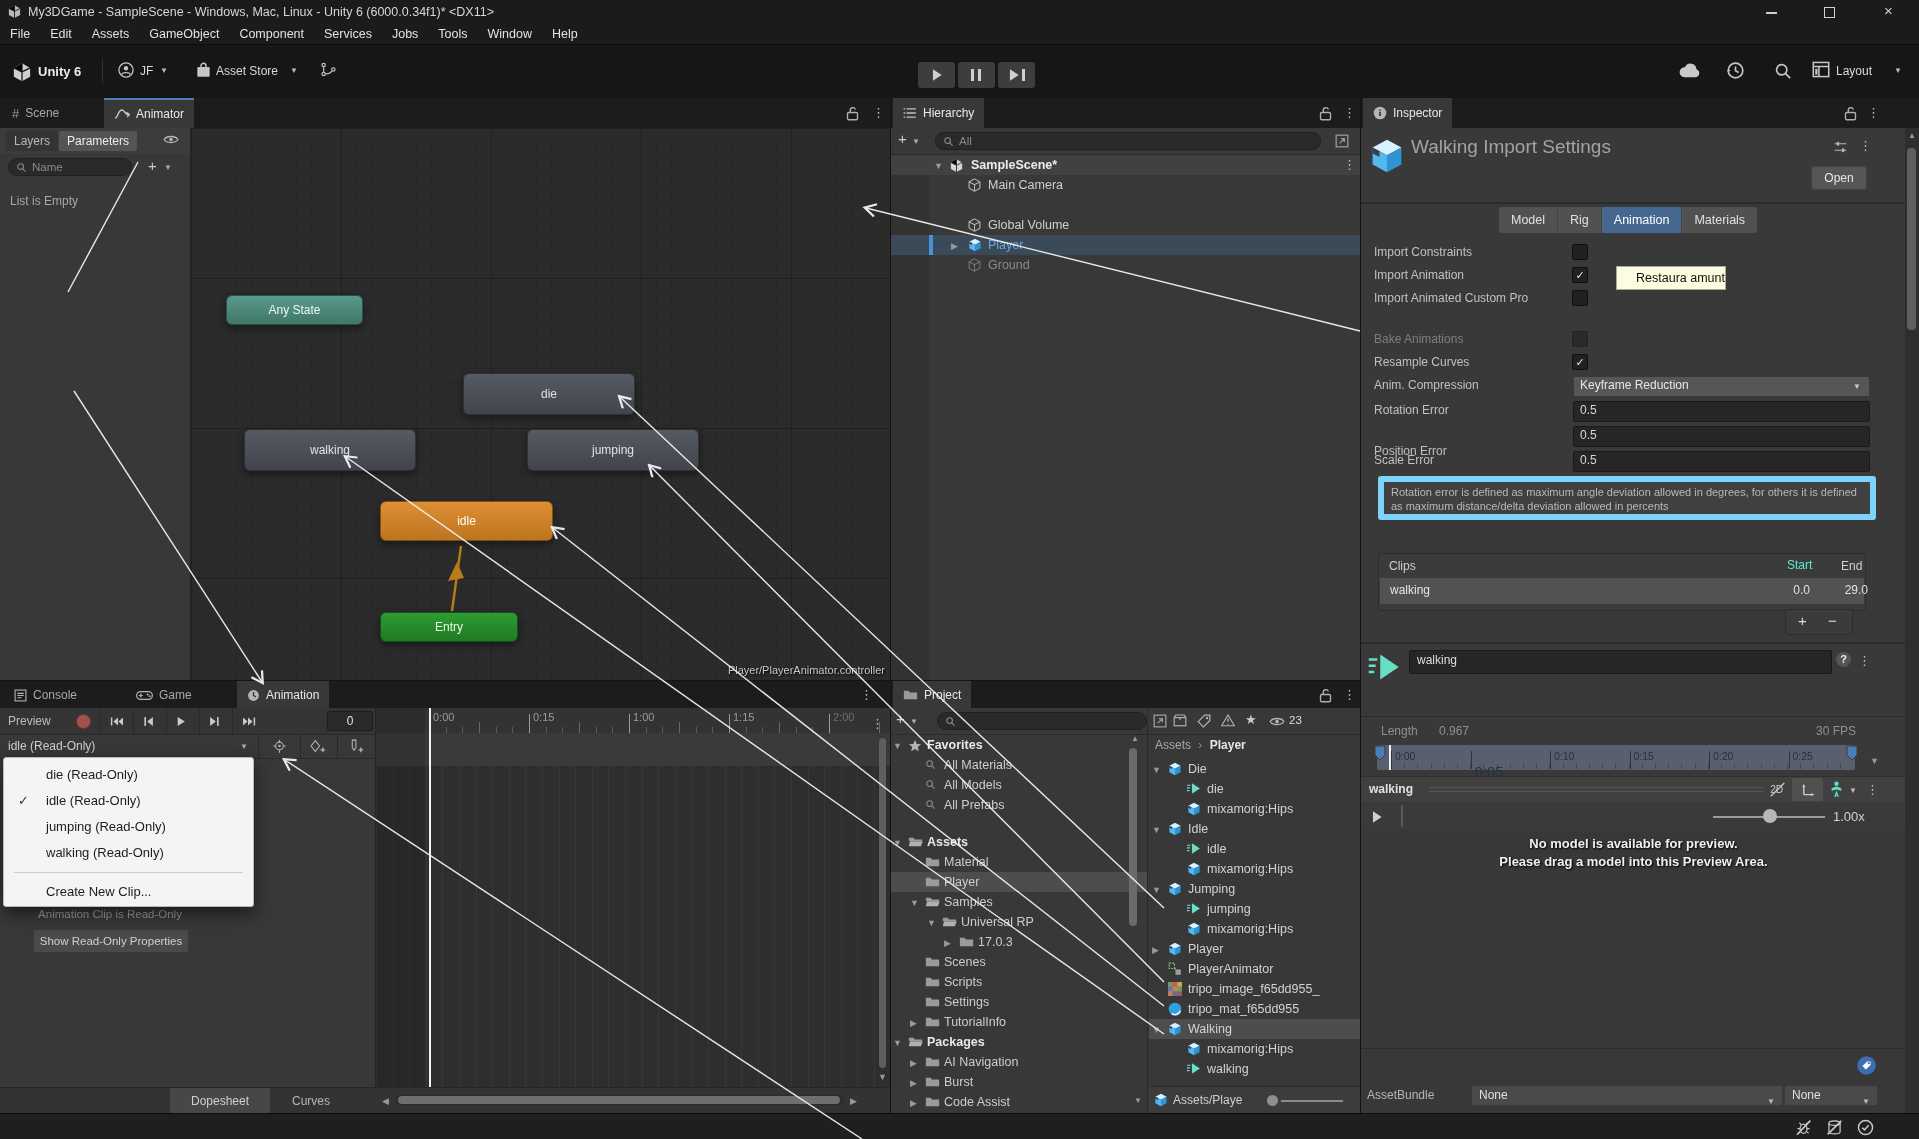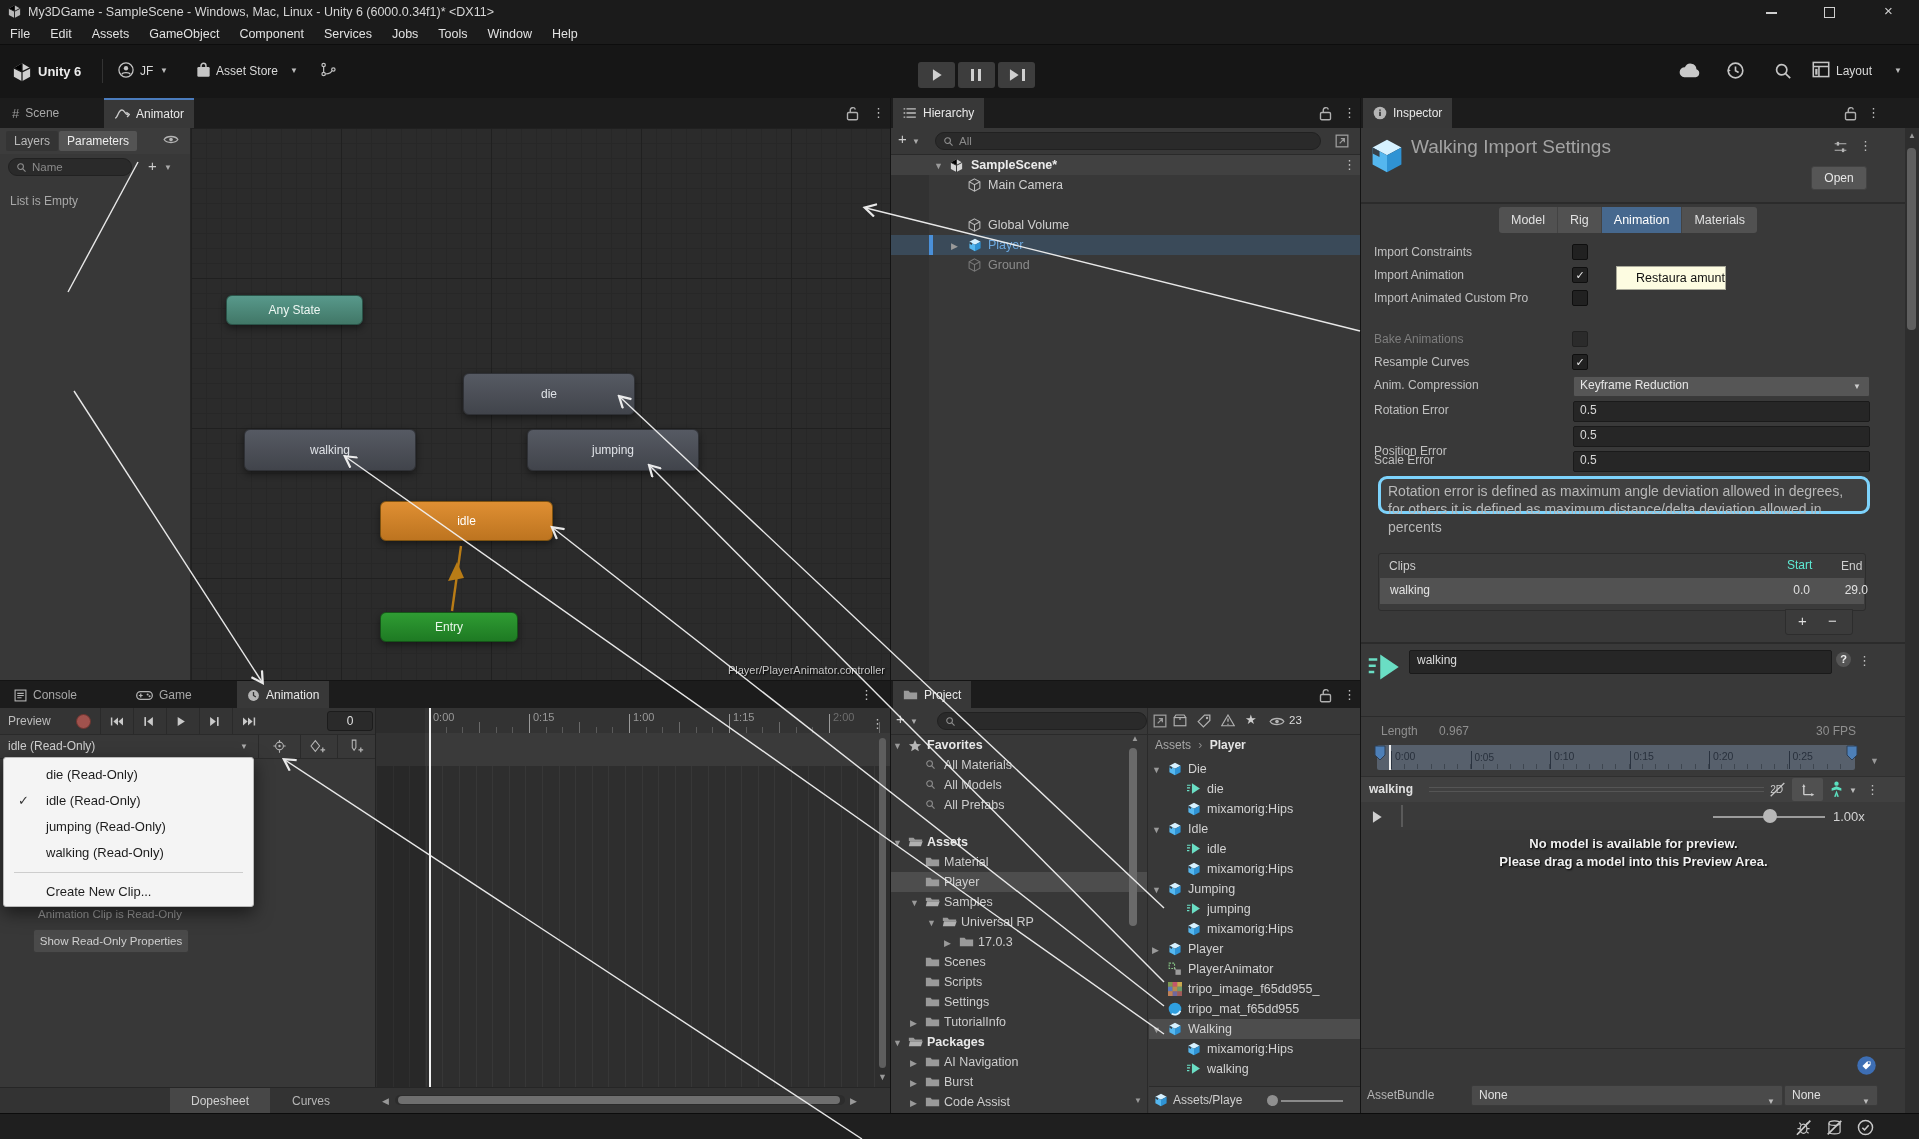--- a/index.html
+++ b/index.html
@@ -995,21 +995,21 @@
           <span class="ifield" style="top:0">0.5</span>
         </div>
         <div class="abs" style="left:0;top:298px;width:545px;height:23px">
           <span class="insp-label" style="top:2px;margin-top:16px;">Position Error</span>
           <span class="ifield" style="top:0">0.5</span>
         </div>
         <div class="abs" style="left:0;top:323px;width:545px;height:23px">
           <span class="insp-label" style="top:2px;">Scale Error</span>
           <span class="ifield" style="top:0">0.5</span>
         </div>
-        <div class="abs" style="left:17px;top:348px;width:472px;height:26px;border:3px solid #7dd3fc;border-radius:9px;background:#404040;color:#b8b8b8;font-size:14px;padding:3px 7px;line-height:1.3">Rotation error is defined as maximum angle deviation allowed in degrees, for others it is defined as maximum distance/delta deviation allowed in percents</div>
+        <div class="abs" style="left:17px;top:348px;width:472px;height:26px;border:6px solid #7dd3fc;border-radius:3px;background:#404040;color:#b8b8b8;font-size:11px;padding:3px 7px;line-height:1.3">Rotation error is defined as maximum angle deviation allowed in degrees, for others it is defined as maximum distance/delta deviation allowed in percents</div>
       </div>
 
     <div class="abs" style="left:17px;top:425px;width:486px;height:56px;border:1px solid #2d2d2d;border-radius:3px;background:#3b3b3b">
       <span class="abs" style="left:10px;top:5px;color:#cfcfcf">Clips</span>
       <span class="abs" style="left:408px;top:4px;color:#5eead4">Start</span>
       <span class="abs" style="left:462px;top:5px;color:#cfcfcf">End</span>
       <div class="abs" style="left:1px;top:24px;width:484px;height:26px;background:#525252">
         <span class="abs" style="left:10px;top:5px;color:#e4e4e4">walking</span>
         <span class="abs" style="left:400px;top:5px;width:30px;text-align:right;color:#e0e0e0">0.0</span>
         <span class="abs" style="left:448px;top:5px;width:40px;text-align:right;color:#e0e0e0">29.0</span>
@@ -1074,21 +1074,21 @@
         <span class="vline" style="left:383.6px;top:19px;width:1px;height:5px;background:#3e4650"></span>
         <span class="vline" style="left:396.8px;top:19px;width:1px;height:5px;background:#3e4650"></span>
         <span class="vline" style="left:410.0px;top:19px;width:1px;height:5px;background:#3e4650"></span>
         <span class="vline" style="left:423.2px;top:19px;width:1px;height:5px;background:#3e4650"></span>
         <span class="vline" style="left:436.4px;top:19px;width:1px;height:5px;background:#3e4650"></span>
         <span class="vline" style="left:449.6px;top:19px;width:1px;height:5px;background:#3e4650"></span>
         <span class="vline" style="left:462.8px;top:19px;width:1px;height:5px;background:#3e4650"></span>
         <span class="vline" style="left:14px;top:6px;width:1.2px;height:18px;background:#2a3340"></span>
         <span class="abs" style="left:18px;top:5px;font-size:10.5px;color:#28303c">0:00</span>
         <span class="vline" style="left:93.5px;top:6px;width:1.2px;height:18px;background:#2a3340"></span>
-        <span class="abs" style="left:97.5px;top:7px;font-size:10px;color:#28303c">0:05</span>
+        <span class="abs" style="left:97.5px;top:18px;font-size:15px;color:#28303c">0:05</span>
         <span class="vline" style="left:173px;top:6px;width:1.2px;height:18px;background:#2a3340"></span>
         <span class="abs" style="left:177px;top:5px;font-size:10.5px;color:#28303c">0:10</span>
         <span class="vline" style="left:252.5px;top:6px;width:1.2px;height:18px;background:#2a3340"></span>
         <span class="abs" style="left:256.5px;top:5px;font-size:10.5px;color:#28303c">0:15</span>
         <span class="vline" style="left:332px;top:6px;width:1.2px;height:18px;background:#2a3340"></span>
         <span class="abs" style="left:336px;top:5px;font-size:10.5px;color:#28303c">0:20</span>
         <span class="vline" style="left:411.5px;top:6px;width:1.2px;height:18px;background:#2a3340"></span>
         <span class="abs" style="left:415.5px;top:5px;font-size:10.5px;color:#28303c">0:25</span>
         <span class="vline" style="left:12px;top:0;width:1.5px;height:25px;background:#f0f0f0"></span>
       </div>

